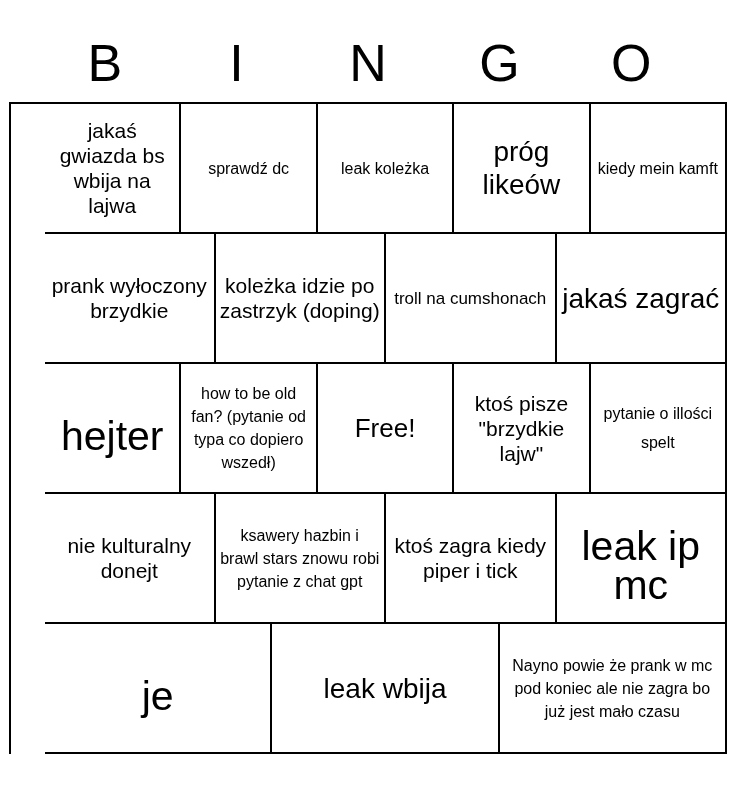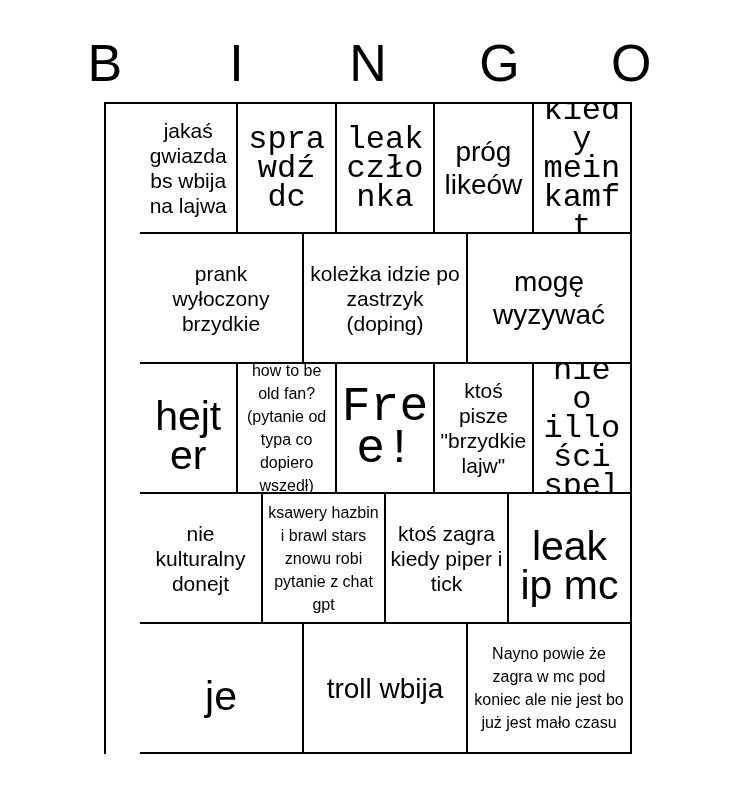--- a/index.html
+++ b/index.html
@@ -33,21 +33,21 @@
   .header-cell {
     flex: 1 1 0;
     text-align: center;
     font-size: 52px;
     line-height: 58px;
     font-weight: normal;
     letter-spacing: 0px;
     font-family: "Liberation Sans", sans-serif;
   }
   .grid {
-    width: 528px;
+    width: 718px;
     border-left: 2px solid #000;
     border-top: 2px solid #000;
     box-sizing: border-box;
     display: flex;
     flex-direction: column;
     padding-left: 34px;
   }
   .grid-row {
     display: flex;
     flex-direction: row;
@@ -67,25 +67,25 @@
     overflow: hidden;
   }
   .cell span {
     display: block;
     width: 100%;
     word-wrap: break-word;
   }
   
   .fs-xxl span { font-size: 41px; line-height: 39px; margin-top: 16px; }
   .fs-xl  span { font-size: 28px; line-height: 33px; }
-  .fs-l   span { font-size: 32px; line-height: 29px; font-family: Liberation Mono, monospace; }
+  .fs-l   span { font-size: 16px; line-height: 29px; }
   .fs-m   span { font-size: 21px; line-height: 25px; }
   .fs-s   span { font-size: 17px; line-height: 21px; }
   .fs-xs  span { font-size: 16px; line-height: 23px; }
-  .fs-free span { font-size: 48px; line-height: 42px; font-family: Liberation Mono, monospace; }
+  .fs-free span { font-size: 26px; line-height: 42px; }
 </style>
 </head>
 <body>
 
 <div class="bingo-wrap">
 
   <div class="header-row">
     <div class="header-cell">B</div>
     <div class="header-cell">I</div>
     <div class="header-cell">N</div>
@@ -96,39 +96,42 @@
   <div class="grid">
 
     <div class="grid-row">
       <div class="cell fs-m">
           <span>jakaś gwiazda bs wbija na lajwa</span>
         </div>
       <div class="cell fs-l">
           <span>sprawdź dc</span>
         </div>
       <div class="cell fs-l">
-          <span>leak członka</span>
+          <span>leak koleżka</span>
         </div>
       <div class="cell fs-xl">
           <span>próg likeów</span>
         </div>
       <div class="cell fs-l">
           <span>kiedy mein kamft</span>
         </div>
     </div>
 
     <div class="grid-row">
       <div class="cell fs-m">
           <span>prank wyłoczony brzydkie</span>
         </div>
       <div class="cell fs-m">
           <span>koleżka idzie po zastrzyk (doping)</span>
         </div>
+      <div class="cell fs-s">
+          <span>troll na cumshonach</span>
+        </div>
       <div class="cell fs-xl">
-          <span>mogę wyzywać</span>
+          <span>jakaś zagrać</span>
         </div>
     </div>
 
     <div class="grid-row">
       <div class="cell fs-xxl">
           <span>hejter</span>
         </div>
       <div class="cell fs-xs">
           <span>how to be old fan? (pytanie od typa co dopiero wszedł)</span>
         </div>
@@ -156,21 +159,21 @@
       <div class="cell fs-xxl">
           <span>leak ip mc</span>
         </div>
     </div>
 
     <div class="grid-row">
       <div class="cell fs-xxl">
           <span>je</span>
         </div>
       <div class="cell fs-xl">
-          <span>troll wbija</span>
+          <span>leak wbija</span>
         </div>
       <div class="cell fs-xs">
-          <span>Nayno powie że zagra w mc pod koniec ale nie jest bo już jest mało czasu</span>
+          <span>Nayno powie że prank w mc pod koniec ale nie zagra bo już jest mało czasu</span>
         </div>
     </div>
 
   </div>
 </div>
 
 </body></html>

